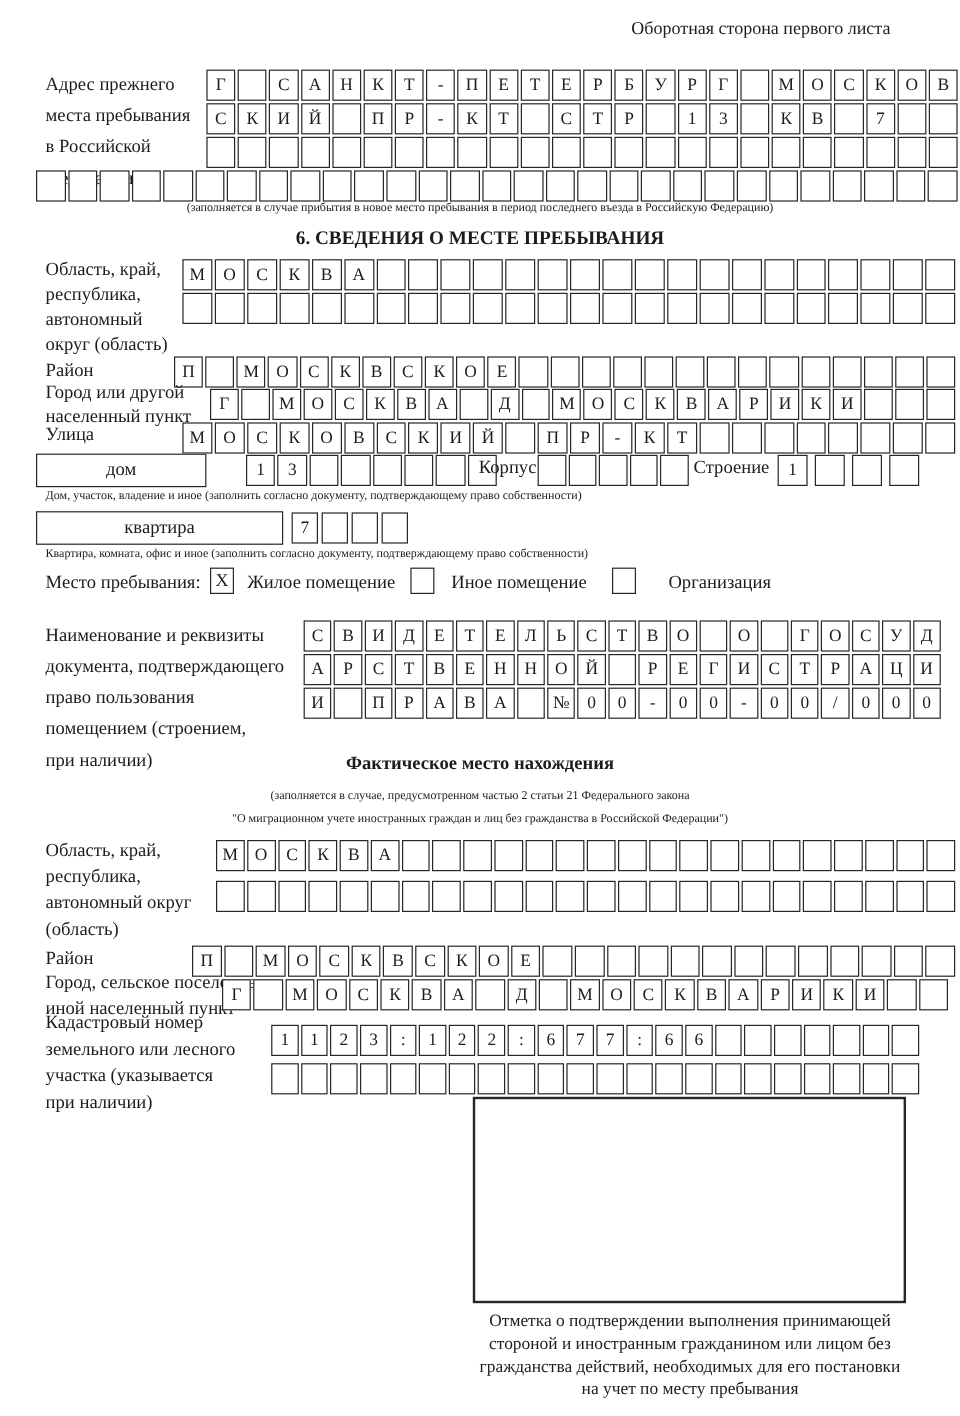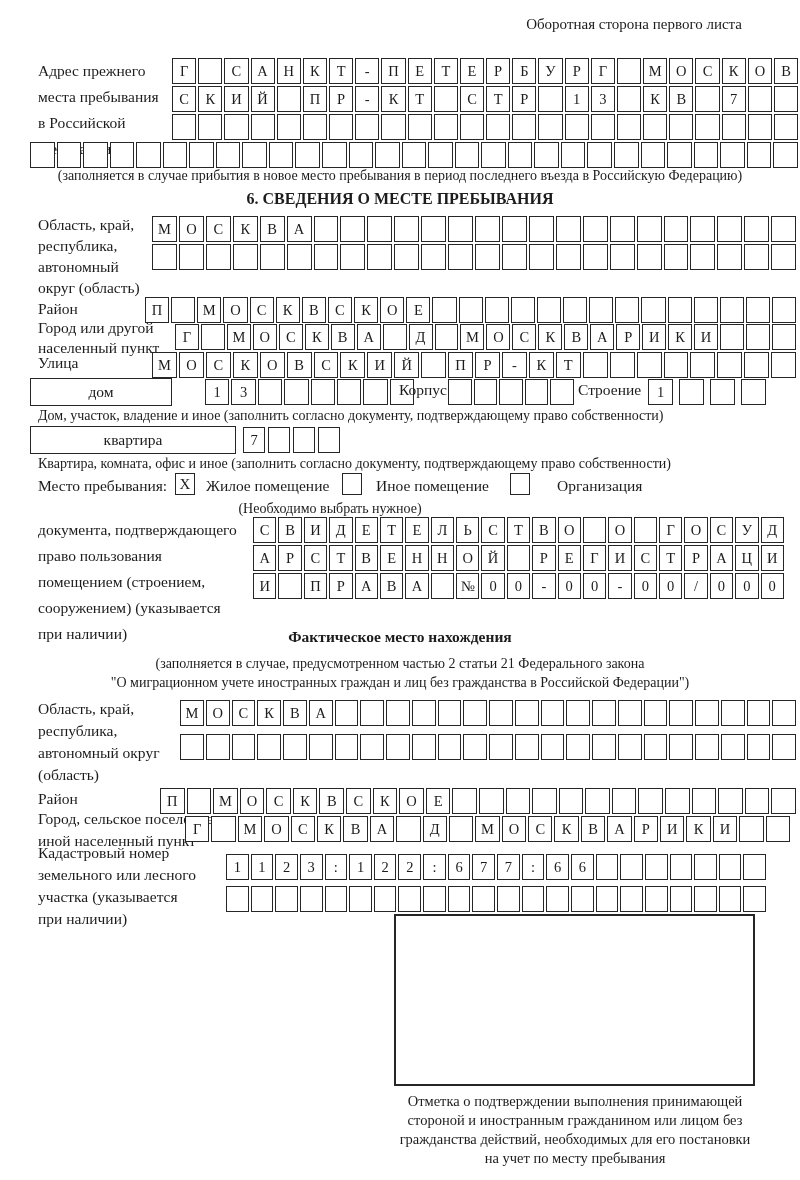--- a/index.html
+++ b/index.html
@@ -7,21 +7,21 @@
         font-family:"Liberation Serif","DejaVu Serif",serif;color:#1c1c1c;overflow:hidden;}
   .abs{position:absolute;}
   .note{font-size:15px;}
   .lbl{font-size:15.5px;}
   .lines div{white-space:nowrap;}
   .lh19 div{line-height:19px;}
   .lh20 div{line-height:20px;}
   .lh21 div{line-height:21px;}
   .lh22 div{line-height:22px;}
   .lh26 div{line-height:26px;}
-  .caption{font-size:14px;}
+  .caption{font-size:10px;}
   .center{left:0;width:800px;text-align:center;}
   .h{font-weight:bold;font-size:16px;}
   .boxrow{display:flex;gap:2px;height:26px;}
   .boxrow.g3{gap:3px;}
   .boxrow.g6{gap:6px;}
   .cell{flex:1;box-sizing:border-box;border:1.8px solid #262626;background:#fff;
         display:flex;align-items:center;justify-content:center;
         font-size:14.5px;overflow:hidden;}
   .chk{position:absolute;width:20px;height:22px;box-sizing:border-box;border:1.8px solid #262626;
        display:flex;align-items:center;justify-content:center;font-size:15px;}
@@ -339,27 +339,26 @@
     </div>
   <div class="abs caption" style="left:38px;top:456px">Квартира, комната, офис и иное (заполнить согласно документу, подтверждающему право собственности)</div>
 
   <div class="abs lbl" style="left:38px;top:477px">Место пребывания:</div>
   <div class="chk" style="left:175px;top:473px">X</div>
   <div class="abs lbl" style="left:206px;top:477px">Жилое помещение</div>
   <div class="chk" style="left:342px;top:473px"></div>
   <div class="abs lbl" style="left:376px;top:477px">Иное помещение</div>
   <div class="chk" style="left:510px;top:473px"></div>
   <div class="abs lbl" style="left:557px;top:477px">Организация</div>
-  <div class="abs caption" style="left:180px;top:501px;width:300px;text-align:center">(Необходимо выбрать нужное)</div>
 
   <div class="abs lines lh26 lbl" style="left:38px;top:517px">
+    <div>Наименование и реквизиты</div>
     <div>документа, подтверждающего</div>
     <div>право пользования</div>
     <div>помещением (строением,</div>
-    <div>сооружением) (указывается</div>
     <div>при наличии)</div>
   </div>
   <div class="abs boxrow" style="left:253px;top:517px;width:531px">
       <span class="cell">С</span>
       <span class="cell">В</span>
       <span class="cell">И</span>
       <span class="cell">Д</span>
       <span class="cell">Е</span>
       <span class="cell">Т</span>
       <span class="cell">Е</span>

